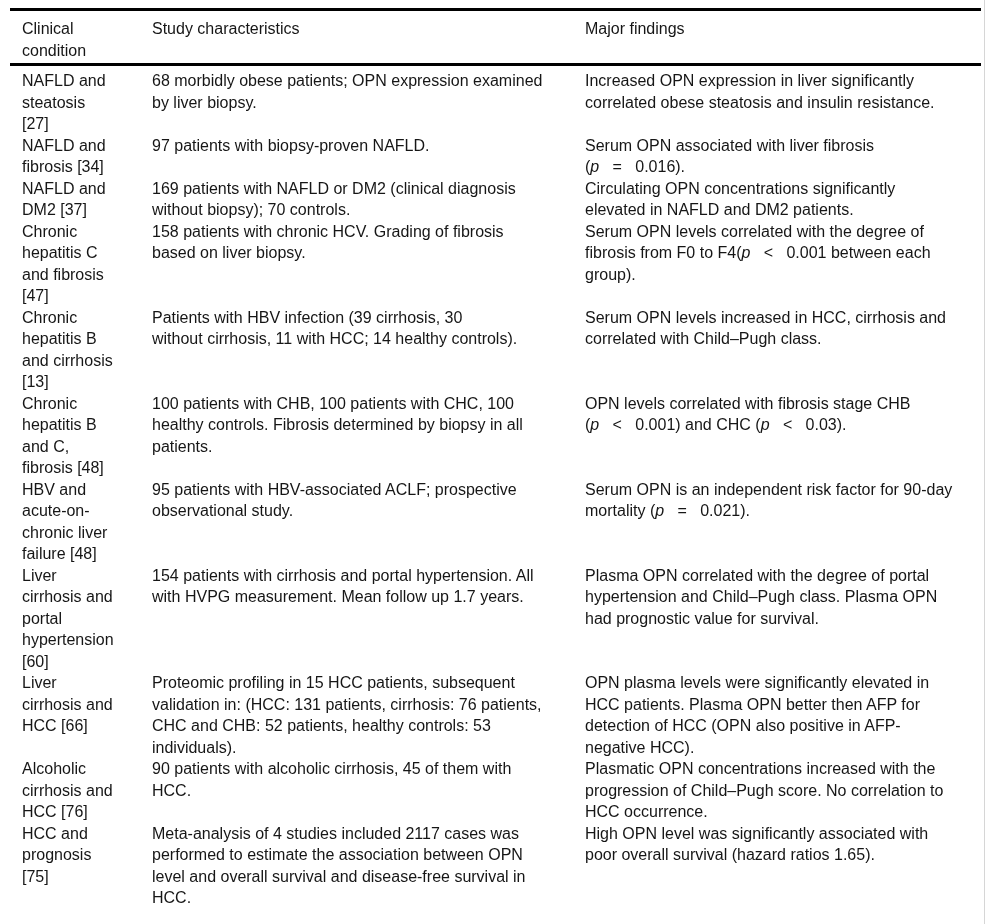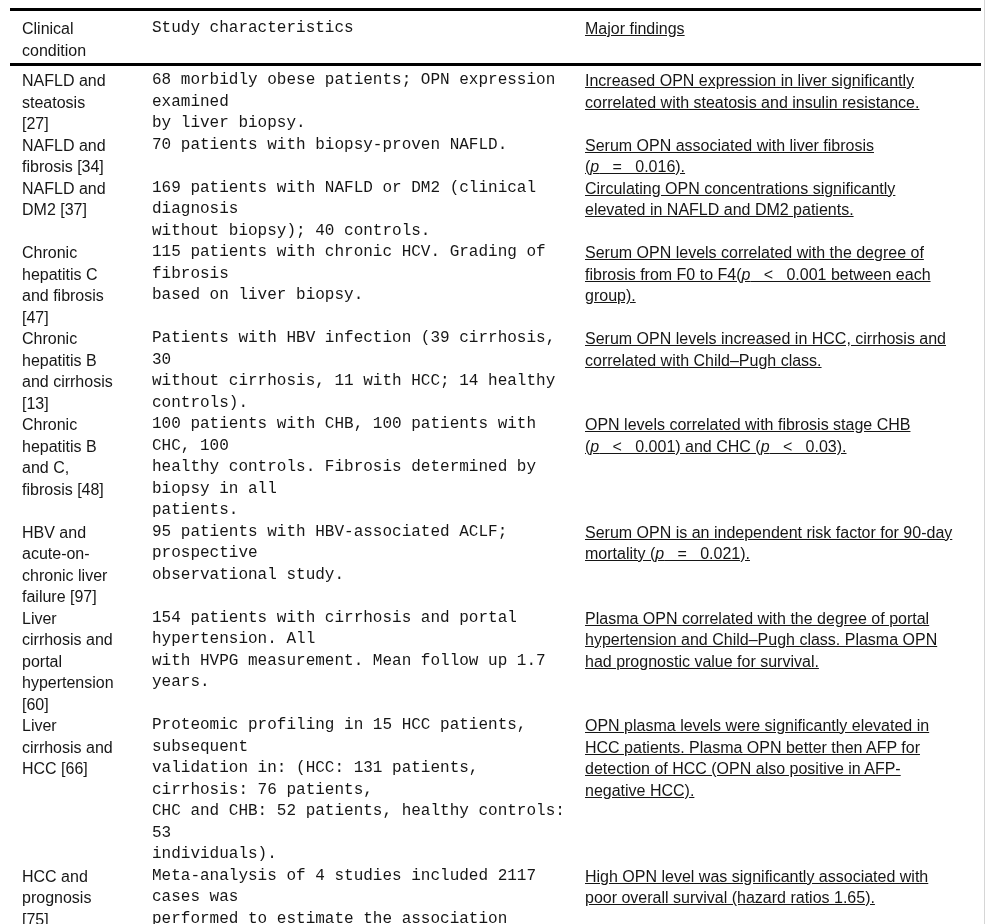--- a/index.html
+++ b/index.html
@@ -42,24 +42,24 @@
     padding: 0;
     white-space: pre-line;
     letter-spacing: 0;
   }
   thead th {
     border-bottom: 3px solid #000000;
     padding-top: 7px;
     padding-bottom: 2px;
   }
   th.c1, td.c1 { padding-left: 12px; padding-right: 38px; }
-  th.c2, td.c2 { padding-right: 3px; font-family: Liberation Mono, monospace; }
-  th.c3, td.c3 { padding-right: 6px; text-decoration: underline; }
+  th.c2, td.c2 { padding-right: 3px; }
+  th.c3, td.c3 { padding-right: 6px; }
   tbody tr:first-child td { padding-top: 4px; }
-  tbody tr:last-child td { padding-bottom: 4px; }
+  tbody tr:last-child td { padding-bottom: 15px; }
   .italic { font-style: italic; }
   .right-edge-line {
     position: absolute;
     left: 984px;
     top: 0;
     width: 1px;
     height: 924px;
     background: #d6d6d6;
   }
 </style>
@@ -83,46 +83,46 @@
     </thead>
     <tbody>
 
     <tr>
       <td class="c1">NAFLD and
 steatosis
 [27]</td>
       <td class="c2">68 morbidly obese patients; OPN expression examined
 by liver biopsy.</td>
       <td class="c3">Increased OPN expression in liver significantly
-correlated with steatosis and insulin resistance.</td>
+correlated obese steatosis and insulin resistance.</td>
     </tr>
 
     <tr>
       <td class="c1">NAFLD and
 fibrosis [34]</td>
-      <td class="c2">70 patients with biopsy-proven NAFLD.</td>
+      <td class="c2">97 patients with biopsy-proven NAFLD.</td>
       <td class="c3"><span>Serum OPN associated with liver fibrosis
 (</span><span class="italic">p</span><span>&nbsp;&nbsp;&nbsp;=&nbsp;&nbsp;&nbsp;0.016).</span></td>
     </tr>
 
     <tr>
       <td class="c1">NAFLD and
 DM2 [37]</td>
       <td class="c2">169 patients with NAFLD or DM2 (clinical diagnosis
-without biopsy); 40 controls.</td>
+without biopsy); 70 controls.</td>
       <td class="c3">Circulating OPN concentrations significantly
 elevated in NAFLD and DM2 patients.</td>
     </tr>
 
     <tr>
       <td class="c1">Chronic
 hepatitis C
 and fibrosis
 [47]</td>
-      <td class="c2">115 patients with chronic HCV. Grading of fibrosis
+      <td class="c2">158 patients with chronic HCV. Grading of fibrosis
 based on liver biopsy.</td>
       <td class="c3"><span>Serum OPN levels correlated with the degree of
 fibrosis from F0 to F4(</span><span class="italic">p</span><span>&nbsp;&nbsp;&nbsp;&lt;&nbsp;&nbsp;&nbsp;0.001 between each
 group).</span></td>
     </tr>
 
     <tr>
       <td class="c1">Chronic
 hepatitis B
 and cirrhosis
@@ -142,21 +142,21 @@
 healthy controls. Fibrosis determined by biopsy in all
 patients.</td>
       <td class="c3"><span>OPN levels correlated with fibrosis stage CHB
 (</span><span class="italic">p</span><span>&nbsp;&nbsp;&nbsp;&lt;&nbsp;&nbsp;&nbsp;0.001) and CHC (</span><span class="italic">p</span><span>&nbsp;&nbsp;&nbsp;&lt;&nbsp;&nbsp;&nbsp;0.03).</span></td>
     </tr>
 
     <tr>
       <td class="c1">HBV and
 acute-on-
 chronic liver
-failure [97]</td>
+failure [48]</td>
       <td class="c2">95 patients with HBV-associated ACLF; prospective
 observational study.</td>
       <td class="c3"><span>Serum OPN is an independent risk factor for 90-day
 mortality (</span><span class="italic">p</span><span>&nbsp;&nbsp;&nbsp;=&nbsp;&nbsp;&nbsp;0.021).</span></td>
     </tr>
 
     <tr>
       <td class="c1">Liver
 cirrhosis and
 portal
@@ -176,20 +176,30 @@
       <td class="c2">Proteomic profiling in 15 HCC patients, subsequent
 validation in: (HCC: 131 patients, cirrhosis: 76 patients,
 CHC and CHB: 52 patients, healthy controls: 53
 individuals).</td>
       <td class="c3">OPN plasma levels were significantly elevated in
 HCC patients. Plasma OPN better then AFP for
 detection of HCC (OPN also positive in AFP-
 negative HCC).</td>
     </tr>
 
+    <tr>
+      <td class="c1">Alcoholic
+cirrhosis and
+HCC [76]</td>
+      <td class="c2">90 patients with alcoholic cirrhosis, 45 of them with
+HCC.</td>
+      <td class="c3">Plasmatic OPN concentrations increased with the
+progression of Child–Pugh score. No correlation to
+HCC occurrence.</td>
+    </tr>
 
     <tr>
       <td class="c1">HCC and
 prognosis
 [75]</td>
       <td class="c2">Meta-analysis of 4 studies included 2117 cases was
 performed to estimate the association between OPN
 level and overall survival and disease-free survival in
 HCC.</td>
       <td class="c3">High OPN level was significantly associated with

